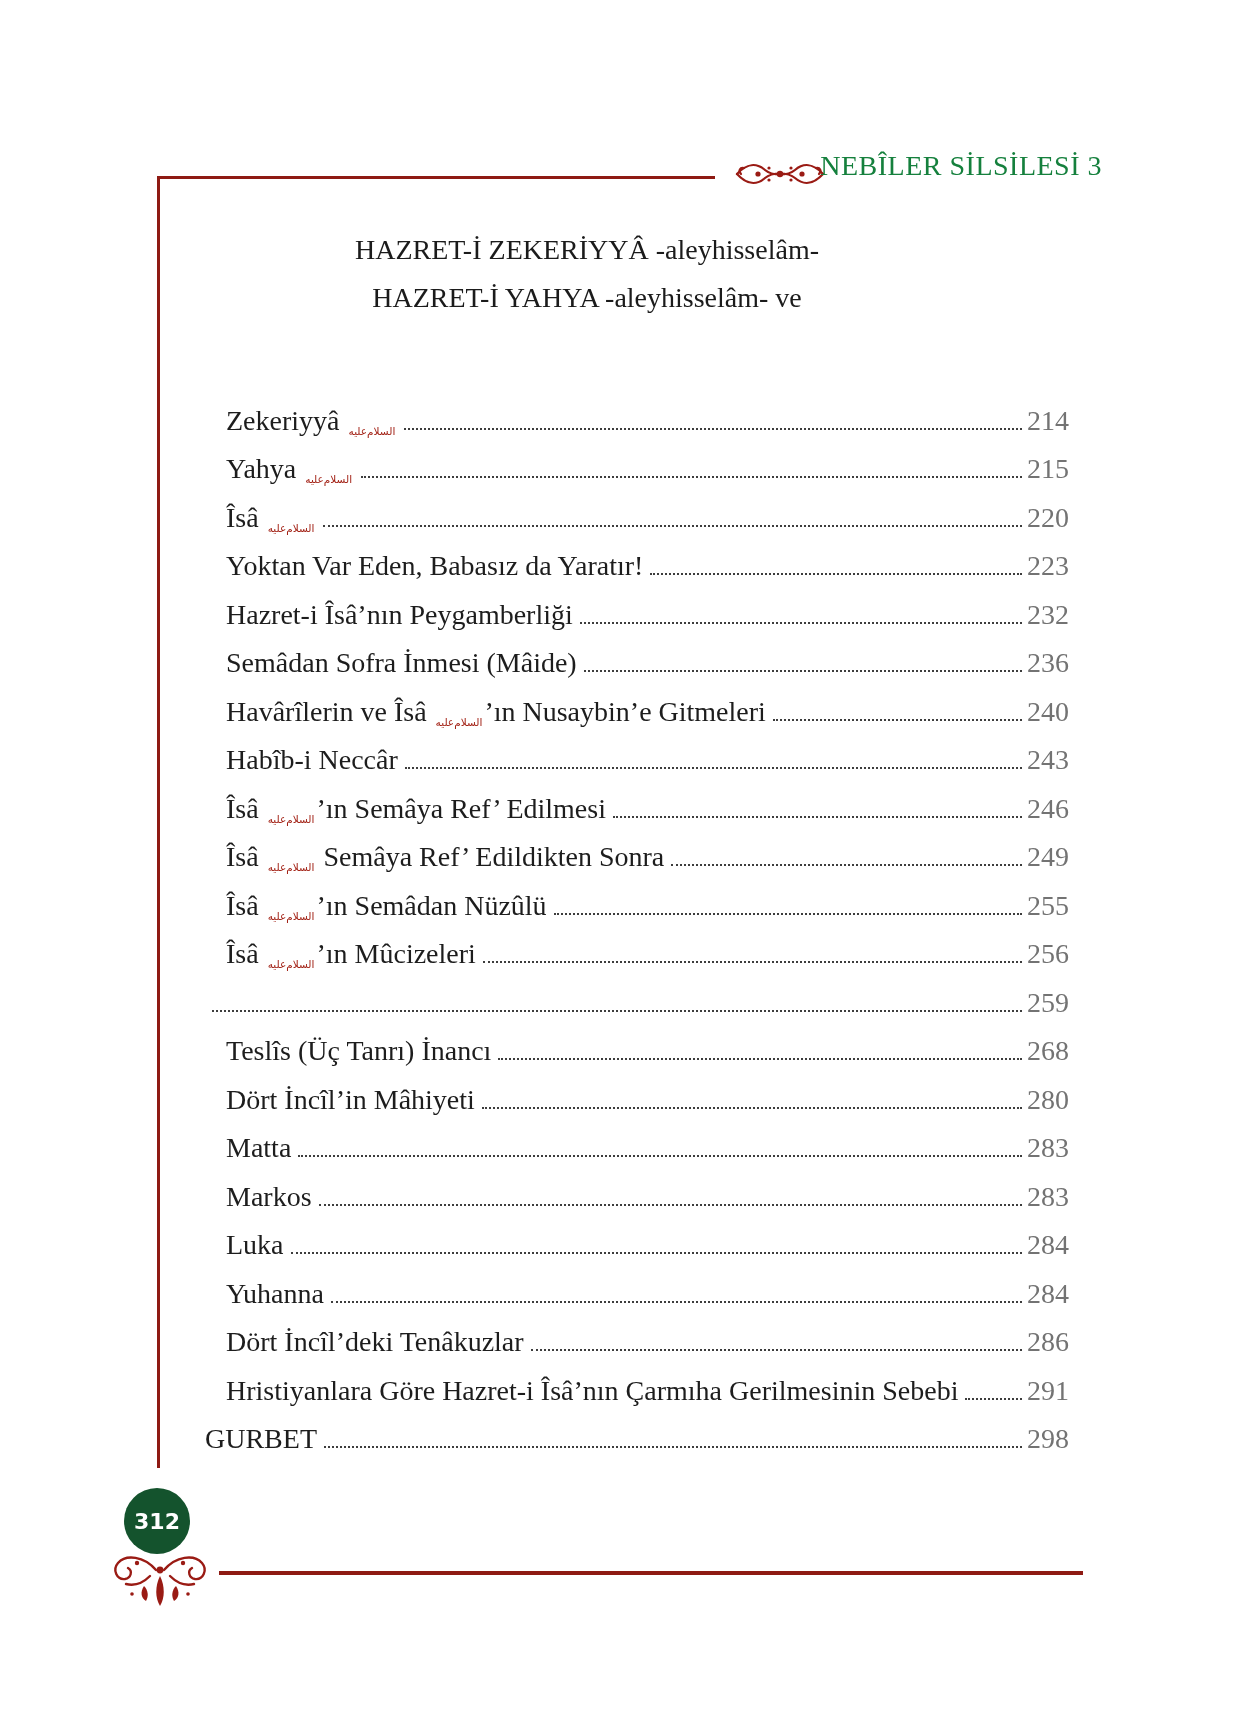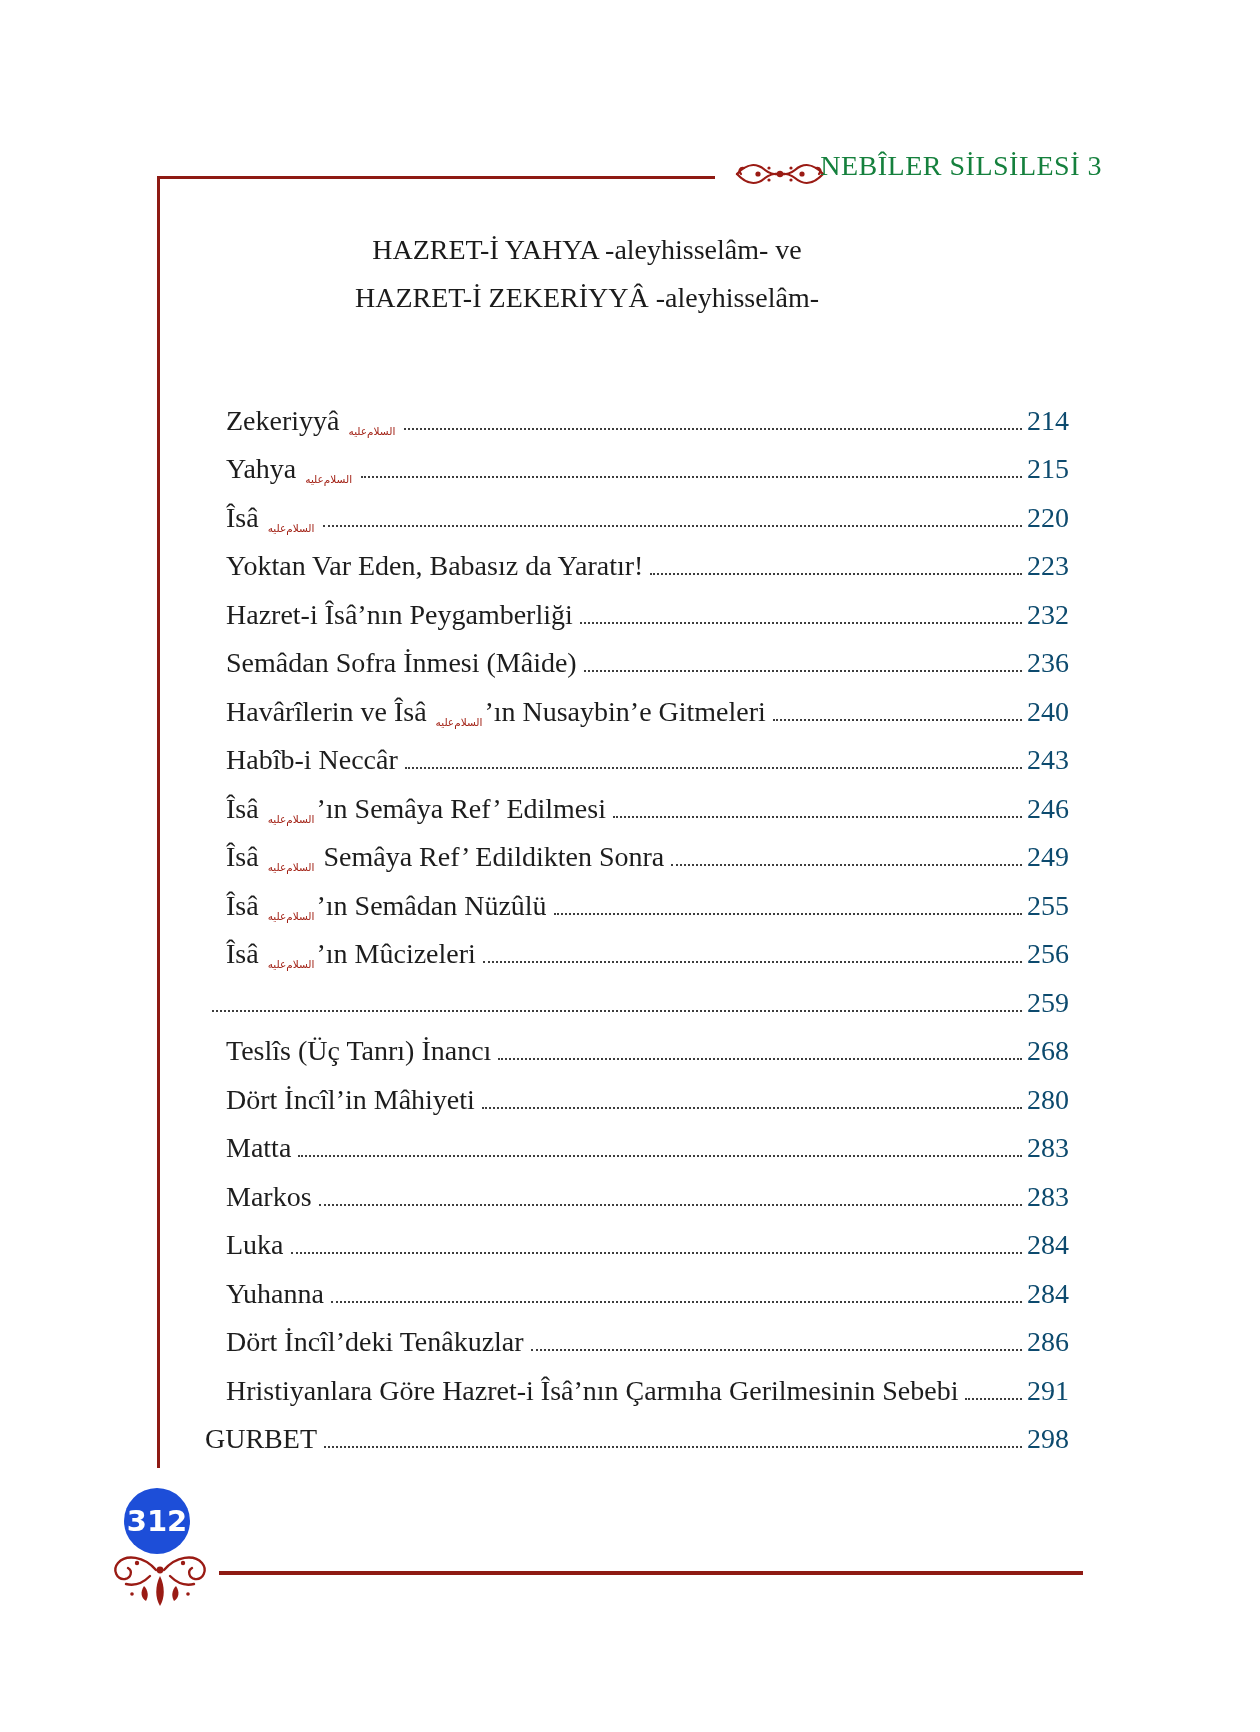--- a/index.html
+++ b/index.html
@@ -24,34 +24,34 @@
     position:absolute;left:205px;top:226px;width:764px;text-align:center;
     font-size:28px;line-height:48px;color:#1b1b1b;
   }
 
   
   .toc{position:absolute;left:205px;top:394px;width:864px;}
   .toc-row{display:flex;align-items:flex-end;height:48.5px;}
   .toc-row .label{padding-bottom:6px;font-size:28px;white-space:nowrap;color:#1d1d1d;}
   .toc-row.indent1 .label{margin-left:21px;}
   .toc-row .leader{flex:1;margin:0 5px 13px 7px;border-bottom:2.6px dotted #3d3d3d;min-width:14px;}
-  .toc-row .pagenum{padding-bottom:6px;font-size:28px;color:#0c4a6e;}
+  .toc-row .pagenum{padding-bottom:6px;font-size:28px;color:#737373;}
 
   
   .as{
     display:inline-flex;flex-direction:row;align-items:center;justify-content:center;
     color:#a32317;font-family:"DejaVu Sans",sans-serif;font-size:10.5px;line-height:10px;
     transform:translateY(5px);margin:0 2px;vertical-align:baseline;
   }
 
   
   .page-badge{
     position:absolute;left:124px;top:1488px;width:66px;height:66px;border-radius:50%;
-    background:#1d4ed8;display:flex;align-items:center;justify-content:center;
-    color:#ffffff;font-family:"DejaVu Sans",sans-serif;font-weight:bold;font-size:29px;
+    background:#14532d;display:flex;align-items:center;justify-content:center;
+    color:#ffffff;font-family:"DejaVu Sans",sans-serif;font-weight:bold;font-size:22px;
   }
   .footer-ornament{position:absolute;left:110px;top:1550px;width:100px;height:58px;}
   .footer-line{position:absolute;left:219px;top:1571px;width:864px;height:4px;background:#8e1a13;}
 </style>
 </head>
 <body>
 
 <div class="border-v"></div>
 <div class="border-h"></div>
 
@@ -69,22 +69,22 @@
     <circle cx="36" cy="11" r="1.6"></circle>
       <circle cx="58" cy="11" r="1.6"></circle>
     <circle cx="36" cy="23" r="1.6"></circle>
       <circle cx="58" cy="23" r="1.6"></circle>
   </g>
 </svg>
 
 <div class="header-title">NEBÎLER SİLSİLESİ 3</div>
 
 <div class="section-title">
+  <div>HAZRET-İ ZEKERİYYÂ -aleyhisselâm-</div>
   <div>HAZRET-İ YAHYA -aleyhisselâm- ve</div>
-  <div>HAZRET-İ ZEKERİYYÂ -aleyhisselâm-</div>
 </div>
 
 <div class="toc">
     <div class="toc-row indent1">
       <span class="label">Zekeriyyâ <span class="as">
           <span>عليه</span>
           <span>السلام</span>
         </span></span>
       <span class="leader"></span>
       <span class="pagenum">214</span>

